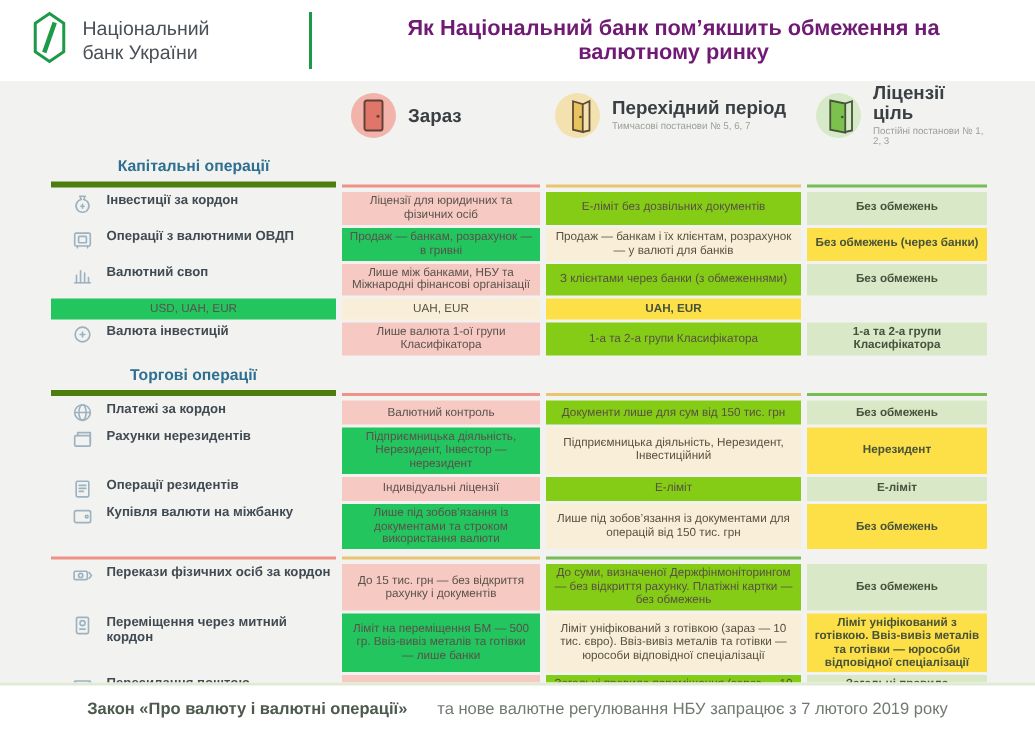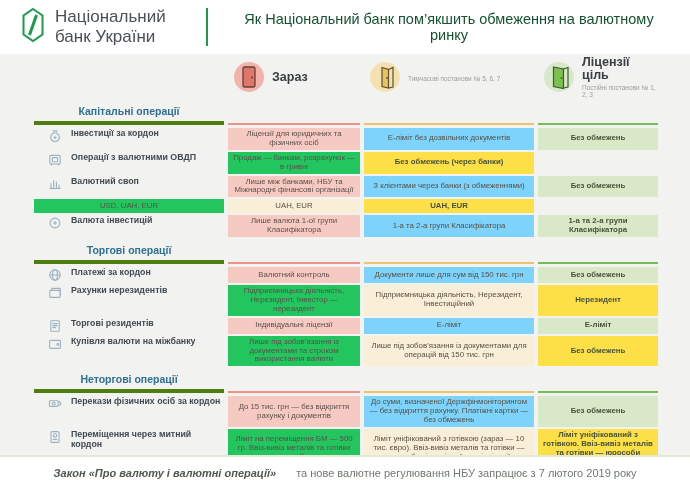--- a/index.html
+++ b/index.html
@@ -1,23 +1,23 @@
 <!DOCTYPE html>
 <html><head>
 <meta charset="utf-8">
 <style>
   html,body{margin:0;padding:0;background:#ffffff;}
   .page{width:690px;height:488px;background:#f2f3f0;overflow:hidden;position:relative;
         font-family:"Liberation Sans",sans-serif;}
   
   .top{height:54px;background:#ffffff;display:flex;align-items:center;}
   .logo-wrap{display:flex;align-items:center;gap:9px;padding-left:20px;width:206px;box-sizing:border-box;flex:none;}
-  .logo-text{font-size:17px;color:#4a5056;line-height:1.2;}
+  .logo-text{font-size:13px;color:#4a5056;line-height:1.2;}
   .vline{width:2px;height:38px;background:#1d9a48;flex:none;}
-  .main-title{flex:1;text-align:center;font-weight:normal;font-size:14.5px;color:#14532d;padding:0 22px;}
+  .main-title{flex:1;text-align:center;font-weight:bold;font-size:14.5px;color:#701a75;padding:0 22px;}
   
   .grid{display:grid;grid-template-columns:190px 132px 170px 120px;column-gap:4px;padding:0 30px 0 34px;}
   
   .colheads{height:42px;align-items:center;margin-top:2px;}
   .colhead{display:flex;align-items:center;gap:8px;padding-left:6px;}
   .door-circle{width:30px;height:30px;border-radius:50%;display:flex;align-items:center;justify-content:center;flex:none;}
   .now-bg{background:#f2b3ab;}
   .mid-bg{background:#f3e2af;}
   .goal-bg{background:#d6e9c8;}
   .colhead-title{font-size:12.5px;font-weight:bold;color:#3a3f44;line-height:1.05;}
@@ -32,30 +32,30 @@
   .ul-goal{border-color:#76bd55;}
   
   .row{margin-bottom:2px;}
   .lbl{display:flex;align-items:flex-start;gap:8px;font-size:8.8px;font-weight:bold;
        color:#414a52;padding-left:12px;}
   .ricon{width:17px;display:flex;justify-content:center;flex:none;}
   .ricon svg{stroke:#9cb2c1;fill:none;stroke-width:1.1;stroke-linecap:round;stroke-linejoin:round;}
   .cell{display:flex;align-items:center;justify-content:center;text-align:center;
         font-size:7.8px;line-height:1.14;padding:2px 5px;min-height:10px;}
   .cnow{background:#f6cac3;color:#5a514b;}
-  .cmid{background:#7dd3fc;color:#585140;}
+  .cmid{background:#84cc16;color:#585140;}
   .cgoal{background:#d9e9c8;color:#47523a;font-weight:bold;}
   .row.alt .cnow{background:#22c55e;}
   .row.alt .cmid{background:#f9efd8;}
   .row.alt .cgoal{background:#fde047;}
   
   .footer{position:absolute;left:0;right:0;bottom:0;height:31px;background:#ffffff;
           border-top:2px solid #dfecd3;display:flex;align-items:center;justify-content:center;
           font-size:11px;color:#6f796f;}
-  .footer b{color:#4d594d;margin-right:20px;font-style:italic;}
+  .footer b{color:#4d594d;margin-right:20px;}
 </style>
 </head>
 <body>
 
 <div class="page">
 
   <div class="top">
     <div class="logo-wrap">
       <span>
         <svg width="26" height="36" viewBox="0 0 26 36">
@@ -87,20 +87,21 @@
     </div>
     <div class="colhead">
       <span class="door-circle mid-bg">
         <svg width="26" height="26" viewBox="0 0 26 26">
           <path d="M16.5 5.5 L21 3.5 V23 L16.5 24" fill="none" stroke="#5f4c33" stroke-width="1.2"></path>
           <path d="M10 3.5 L16.5 5.5 V24 L10 22.5 Z" fill="#e8c35f" stroke="#5f4c33" stroke-width="1.2"></path>
           <circle cx="15" cy="14" r="0.9" fill="#5f4c33"></circle>
         </svg>
       </span>
       <div>
+        <div class="colhead-title">Перехідний період</div>
         <div class="colhead-sub">Тимчасові постанови № 5, 6, 7</div>
       </div>
     </div>
     <div class="colhead">
       <span class="door-circle goal-bg">
         <svg width="26" height="26" viewBox="0 0 26 26">
           <path d="M17.5 5 L22 3.5 V23 L17.5 24" fill="none" stroke="#46543a" stroke-width="1.2"></path>
           <path d="M7.5 3 L17.5 5 V24.5 L7.5 22.5 Z" fill="#7cc14e" stroke="#46543a" stroke-width="1.2"></path>
           <circle cx="15.5" cy="14" r="0.9" fill="#46543a"></circle>
         </svg>
@@ -139,20 +140,21 @@
       <span class="ricon">
           <svg width="16" height="16" viewBox="0 0 16 16">
             <rect x="2.8" y="3.4" width="10.4" height="8.6" rx="1"></rect>
             <rect x="5.4" y="5.6" width="5.2" height="4.2" rx="0.5"></rect>
             <path d="M4.6 12v1.2M11.4 12v1.2"></path>
           </svg>
         </span>
       <span>Операції з валютними ОВДП</span>
     </div>
     <div class="cell cnow">Продаж — банкам, розрахунок — в гривні</div>
+    <div class="cell cmid">Продаж — банкам і їх клієнтам, розрахунок — у валюті для банків</div>
     <div class="cell cgoal">Без обмежень (через банки)</div>
   </div>
 
   <div class="grid row">
     <div class="lbl">
       <span class="ricon">
           <svg width="16" height="16" viewBox="0 0 16 16">
             <path d="M4 12.5V7.5M6.7 12.5v-8M9.4 12.5V6M12 12.5V9"></path>
             <path d="M2.8 12.5h10.4"></path>
           </svg>
@@ -224,21 +226,21 @@
   </div>
 
   <div class="grid row">
     <div class="lbl">
       <span class="ricon">
           <svg width="16" height="16" viewBox="0 0 16 16">
             <rect x="3.8" y="2.8" width="8.4" height="10.4" rx="0.8"></rect>
             <path d="M5.8 5.6h4.4M5.8 7.6h4.4M5.8 9.6h2.8"></path>
           </svg>
         </span>
-      <span>Торгові резидентів</span>
+      <span>Операції резидентів</span>
     </div>
     <div class="cell cnow">Індивідуальні ліцензії</div>
     <div class="cell cmid">Е-ліміт</div>
     <div class="cell cgoal">Е-ліміт</div>
   </div>
 
   <div class="grid row alt">
     <div class="lbl">
       <span class="ricon">
           <svg width="16" height="16" viewBox="0 0 16 16">
@@ -247,21 +249,20 @@
           </svg>
         </span>
       <span>Купівля валюти на міжбанку</span>
     </div>
     <div class="cell cnow">Лише під зобов’язання із документами та строком використання валюти</div>
     <div class="cell cmid">Лише під зобов’язання із документами для операцій від 150 тис. грн</div>
     <div class="cell cgoal">Без обмежень</div>
   </div>
 
   <div class="grid sechead">
-    <div class="sec-title">Неторгові операції</div>
     <div class="ul ul-now"></div>
       <div class="ul ul-mid"></div>
       <div class="ul ul-goal"></div>
   </div>
 
   <div class="grid row">
     <div class="lbl">
       <span class="ricon">
           <svg width="16" height="16" viewBox="0 0 16 16">
             <rect x="2.4" y="4.8" width="8.8" height="5.6" rx="0.8"></rect>

